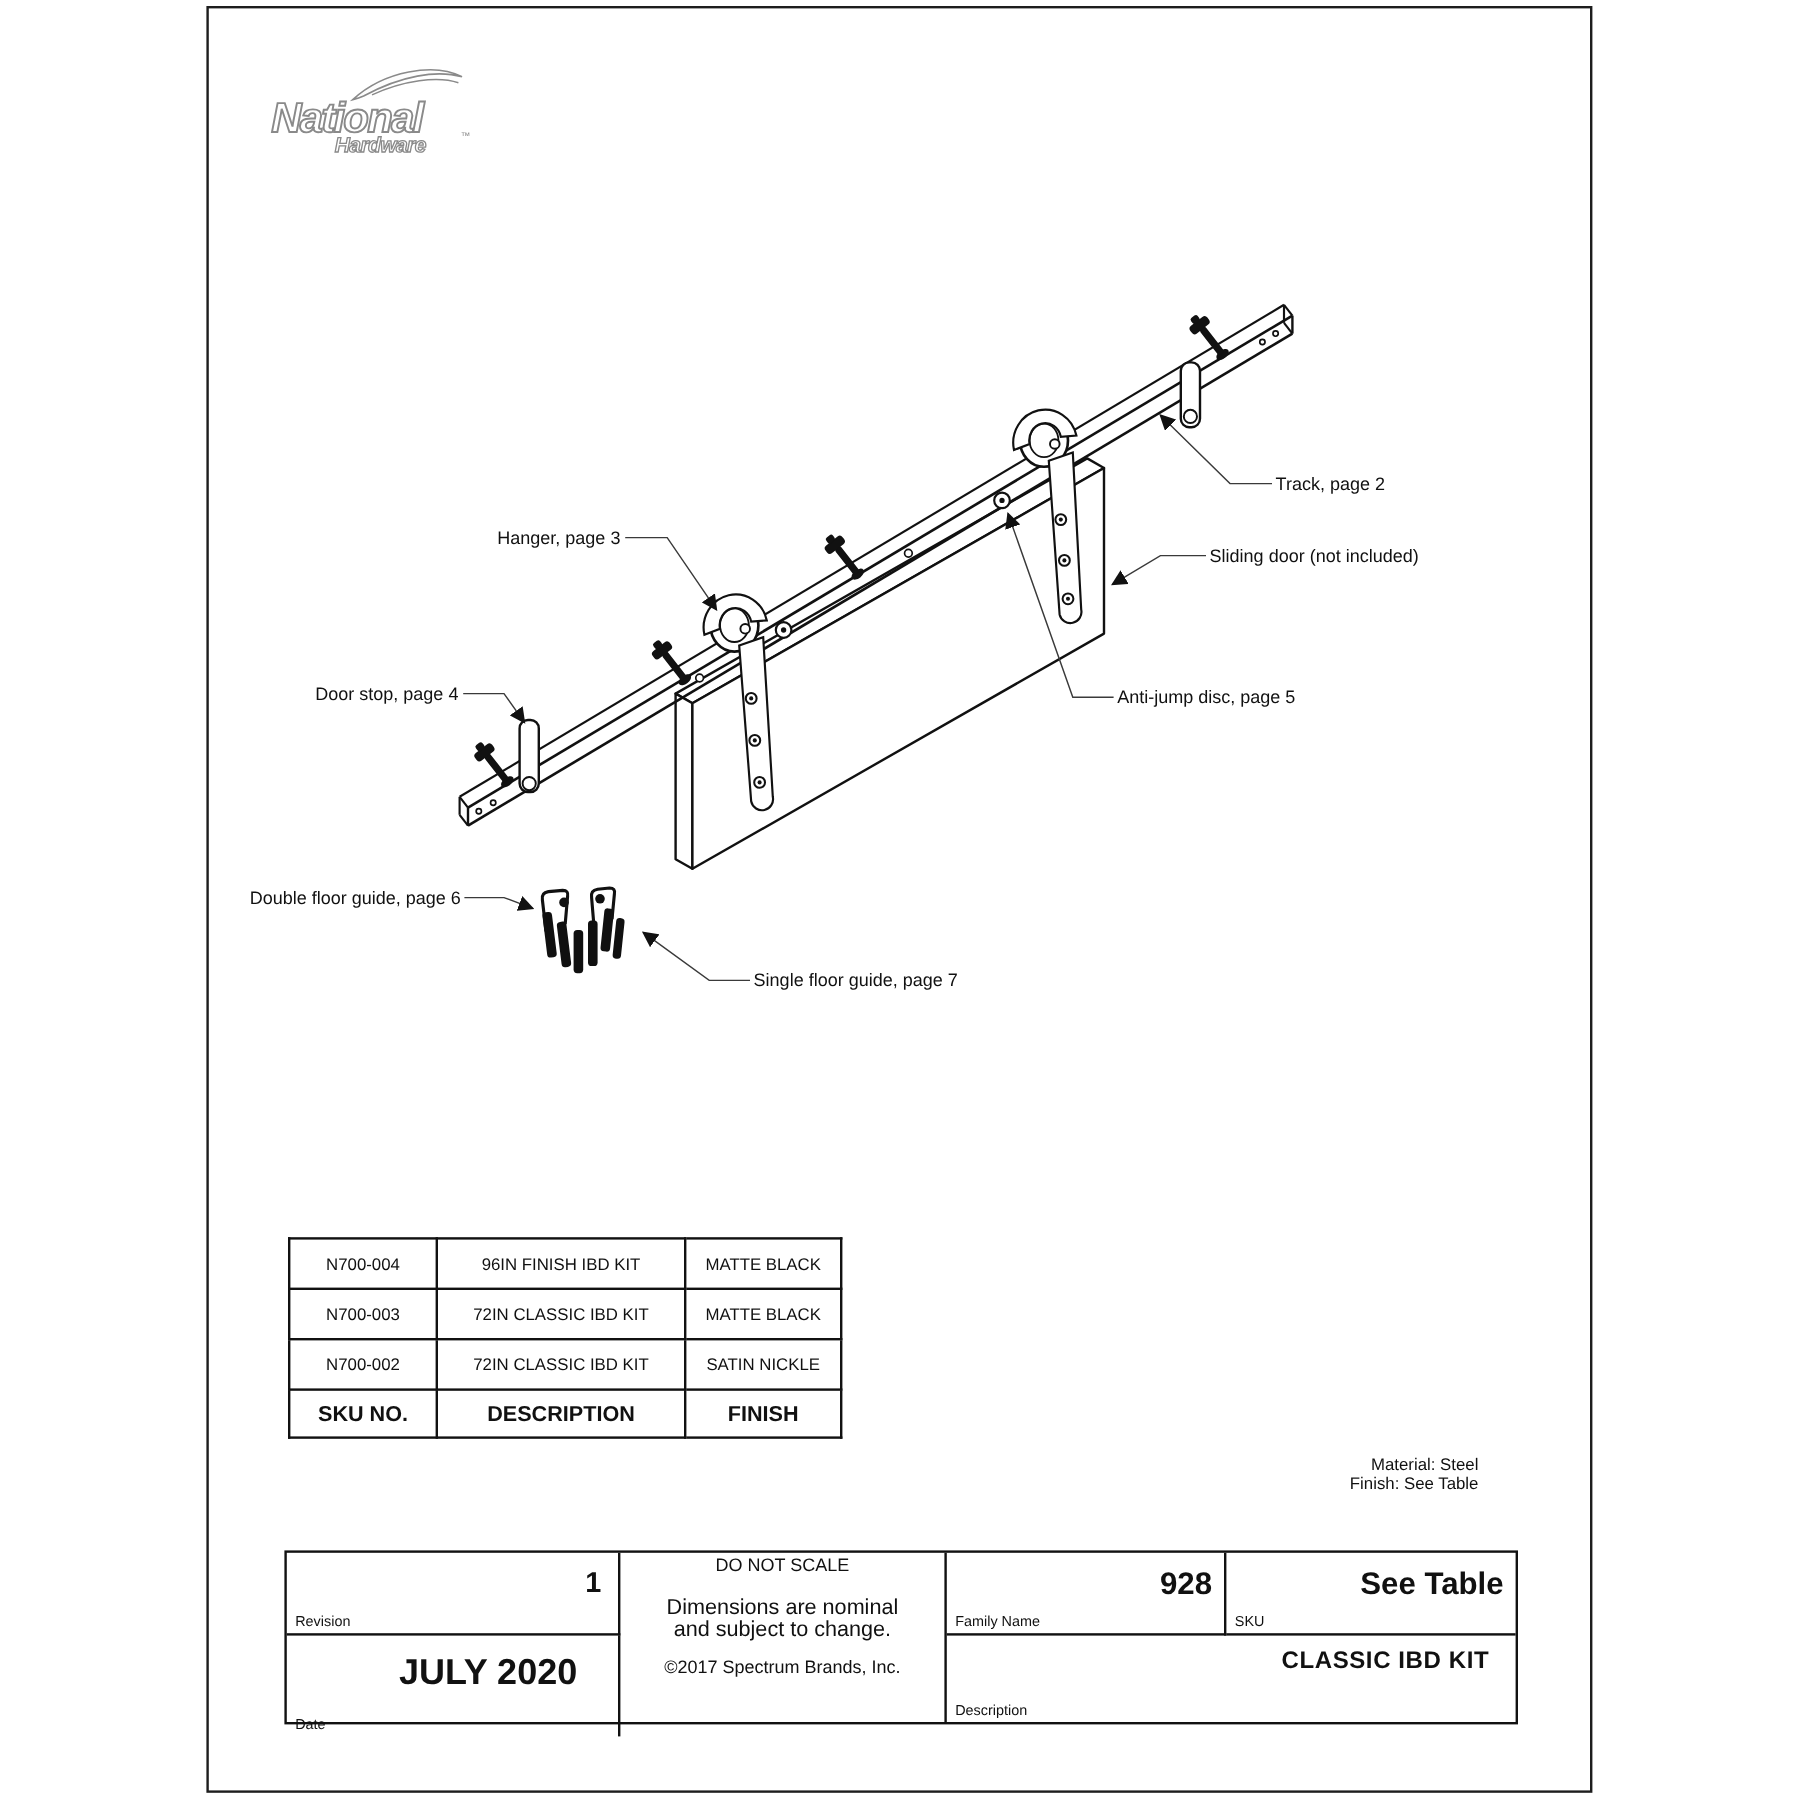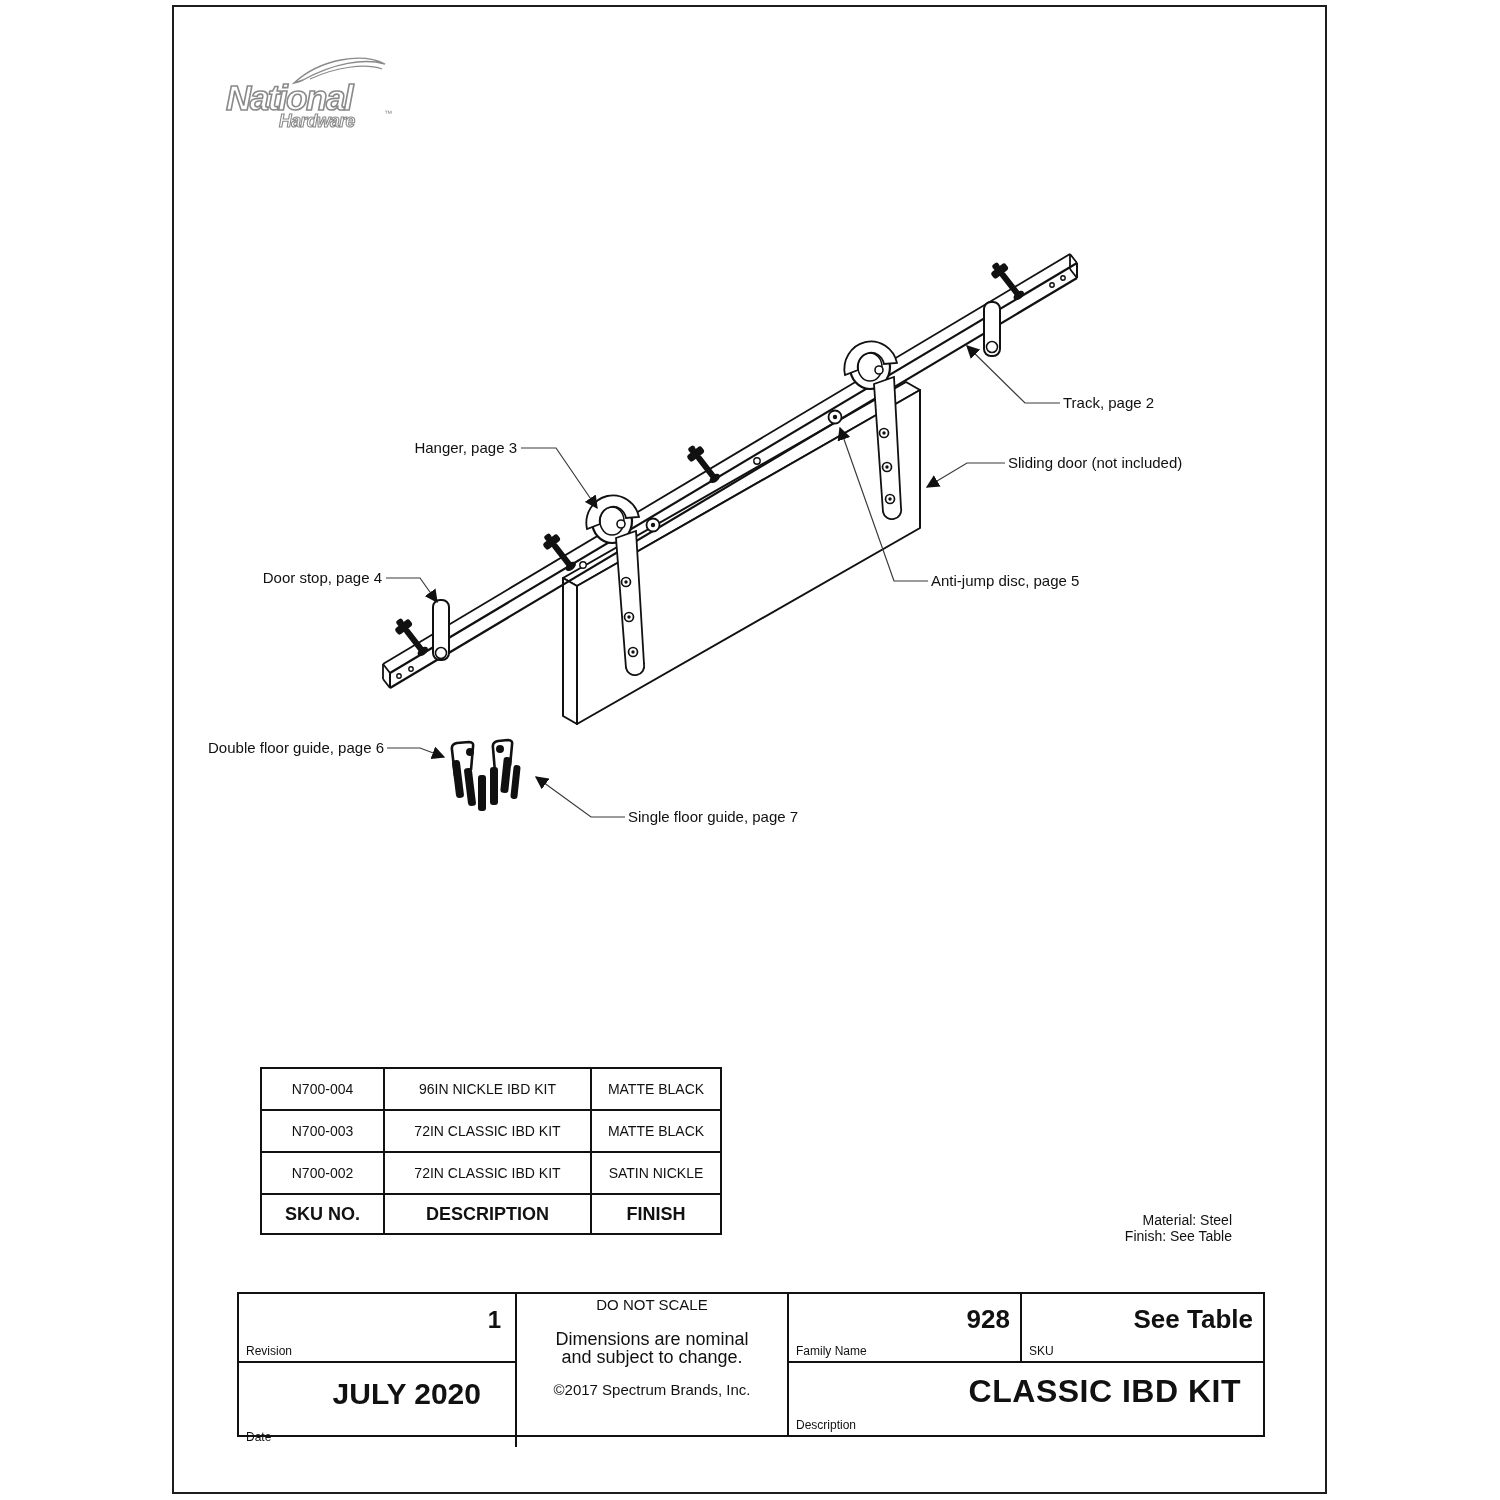--- a/index.html
+++ b/index.html
@@ -1,38 +1,38 @@
 <!DOCTYPE html>
 <html><head>
 <meta charset="utf-8">
 <style>
   html,body{margin:0;padding:0;background:#ffffff;}
   body{width:1500px;height:1500px;position:relative;font-family:"Liberation Sans",sans-serif;color:#111;}
   .sheet{position:absolute;left:172px;top:5px;width:1155px;height:1489px;border:2px solid #1d1d1d;box-sizing:border-box;background:#fff;}
   .logo-svg{position:absolute;left:224px;top:50px;width:175px;height:85px;}
   .diagram-svg{position:absolute;left:170px;top:240px;width:1160px;height:600px;}
   .diagram-svg text{font-family:"Liberation Sans",sans-serif;font-size:15px;fill:#111;}
-  .sku-table{position:absolute;left:240px;top:1067px;border-collapse:collapse;table-layout:fixed;margin-left:20px;}
+  .sku-table{position:absolute;left:240px;top:1031px;border-collapse:collapse;table-layout:fixed;}
   .sku-table td{border:2px solid #111;text-align:center;vertical-align:middle;height:40px;font-size:14px;padding:0 6px;}
   .sku-table tr.hdr td{font-weight:bold;font-size:18px;height:38px;}
   .mat-note{position:absolute;left:1000px;top:1212px;width:232px;text-align:right;font-size:14px;line-height:16px;}
   .tblock{position:absolute;left:237px;top:1292px;width:1024px;height:141px;border:2px solid #111;box-sizing:content-box;}
   .tcell{position:absolute;box-sizing:border-box;}
   .tcell .lbl{position:absolute;left:7px;bottom:3px;font-size:12px;}
   .cell-rev{left:0;top:0;width:278px;height:69px;border-right:2px solid #111;border-bottom:2px solid #111;}
   .cell-date{left:0;top:69px;width:278px;height:84px;border-right:2px solid #111;}
   .cell-center{left:278px;top:0;width:272px;height:141px;border-right:2px solid #111;text-align:center;font-size:15px;}
   .cell-family{left:550px;top:0;width:233px;height:69px;border-right:2px solid #111;border-bottom:2px solid #111;}
   .cell-sku{left:783px;top:0;width:241px;height:69px;border-bottom:2px solid #111;}
   .cell-desc{left:550px;top:69px;width:474px;height:72px;}
   .val-rev{position:absolute;top:12px;right:14px;font-size:24px;font-weight:bold;}
   .val-date{position:absolute;top:14px;right:34px;font-size:30px;font-weight:bold;}
   .val-family{position:absolute;top:10px;right:10px;font-size:26px;font-weight:bold;}
   .val-sku{position:absolute;top:10px;right:10px;font-size:26px;font-weight:bold;}
-  .val-desc{position:absolute;top:10px;right:22px;font-size:32px;font-weight:bold;letter-spacing:.5px;}
+  .val-desc{position:absolute;top:10px;right:22px;font-size:20px;font-weight:bold;letter-spacing:.5px;}
   .scale-note{margin-top:2px;font-size:15px;}
   .nominal{margin-top:17px;font-size:18px;line-height:18px;}
   .copyright{margin-top:15px;font-size:15px;}
 </style>
 </head>
 <body>
 
 <div class="sheet"></div>
 
 <svg class="logo-svg" viewBox="0 0 175 85">
@@ -195,21 +195,21 @@
 
 <table class="sku-table">
   <colgroup>
       <col style="width:123px">
       <col style="width:207px">
       <col style="width:130px">
     </colgroup>
   <tbody>
       <tr>
     <td>N700-004</td>
-    <td>96IN NICKLE IBD KIT</td>
+    <td>96IN FINISH IBD KIT</td>
     <td>MATTE BLACK</td>
   </tr>
   <tr>
     <td>N700-003</td>
     <td>72IN CLASSIC IBD KIT</td>
     <td>MATTE BLACK</td>
   </tr>
   <tr>
     <td>N700-002</td>
     <td>72IN CLASSIC IBD KIT</td>

